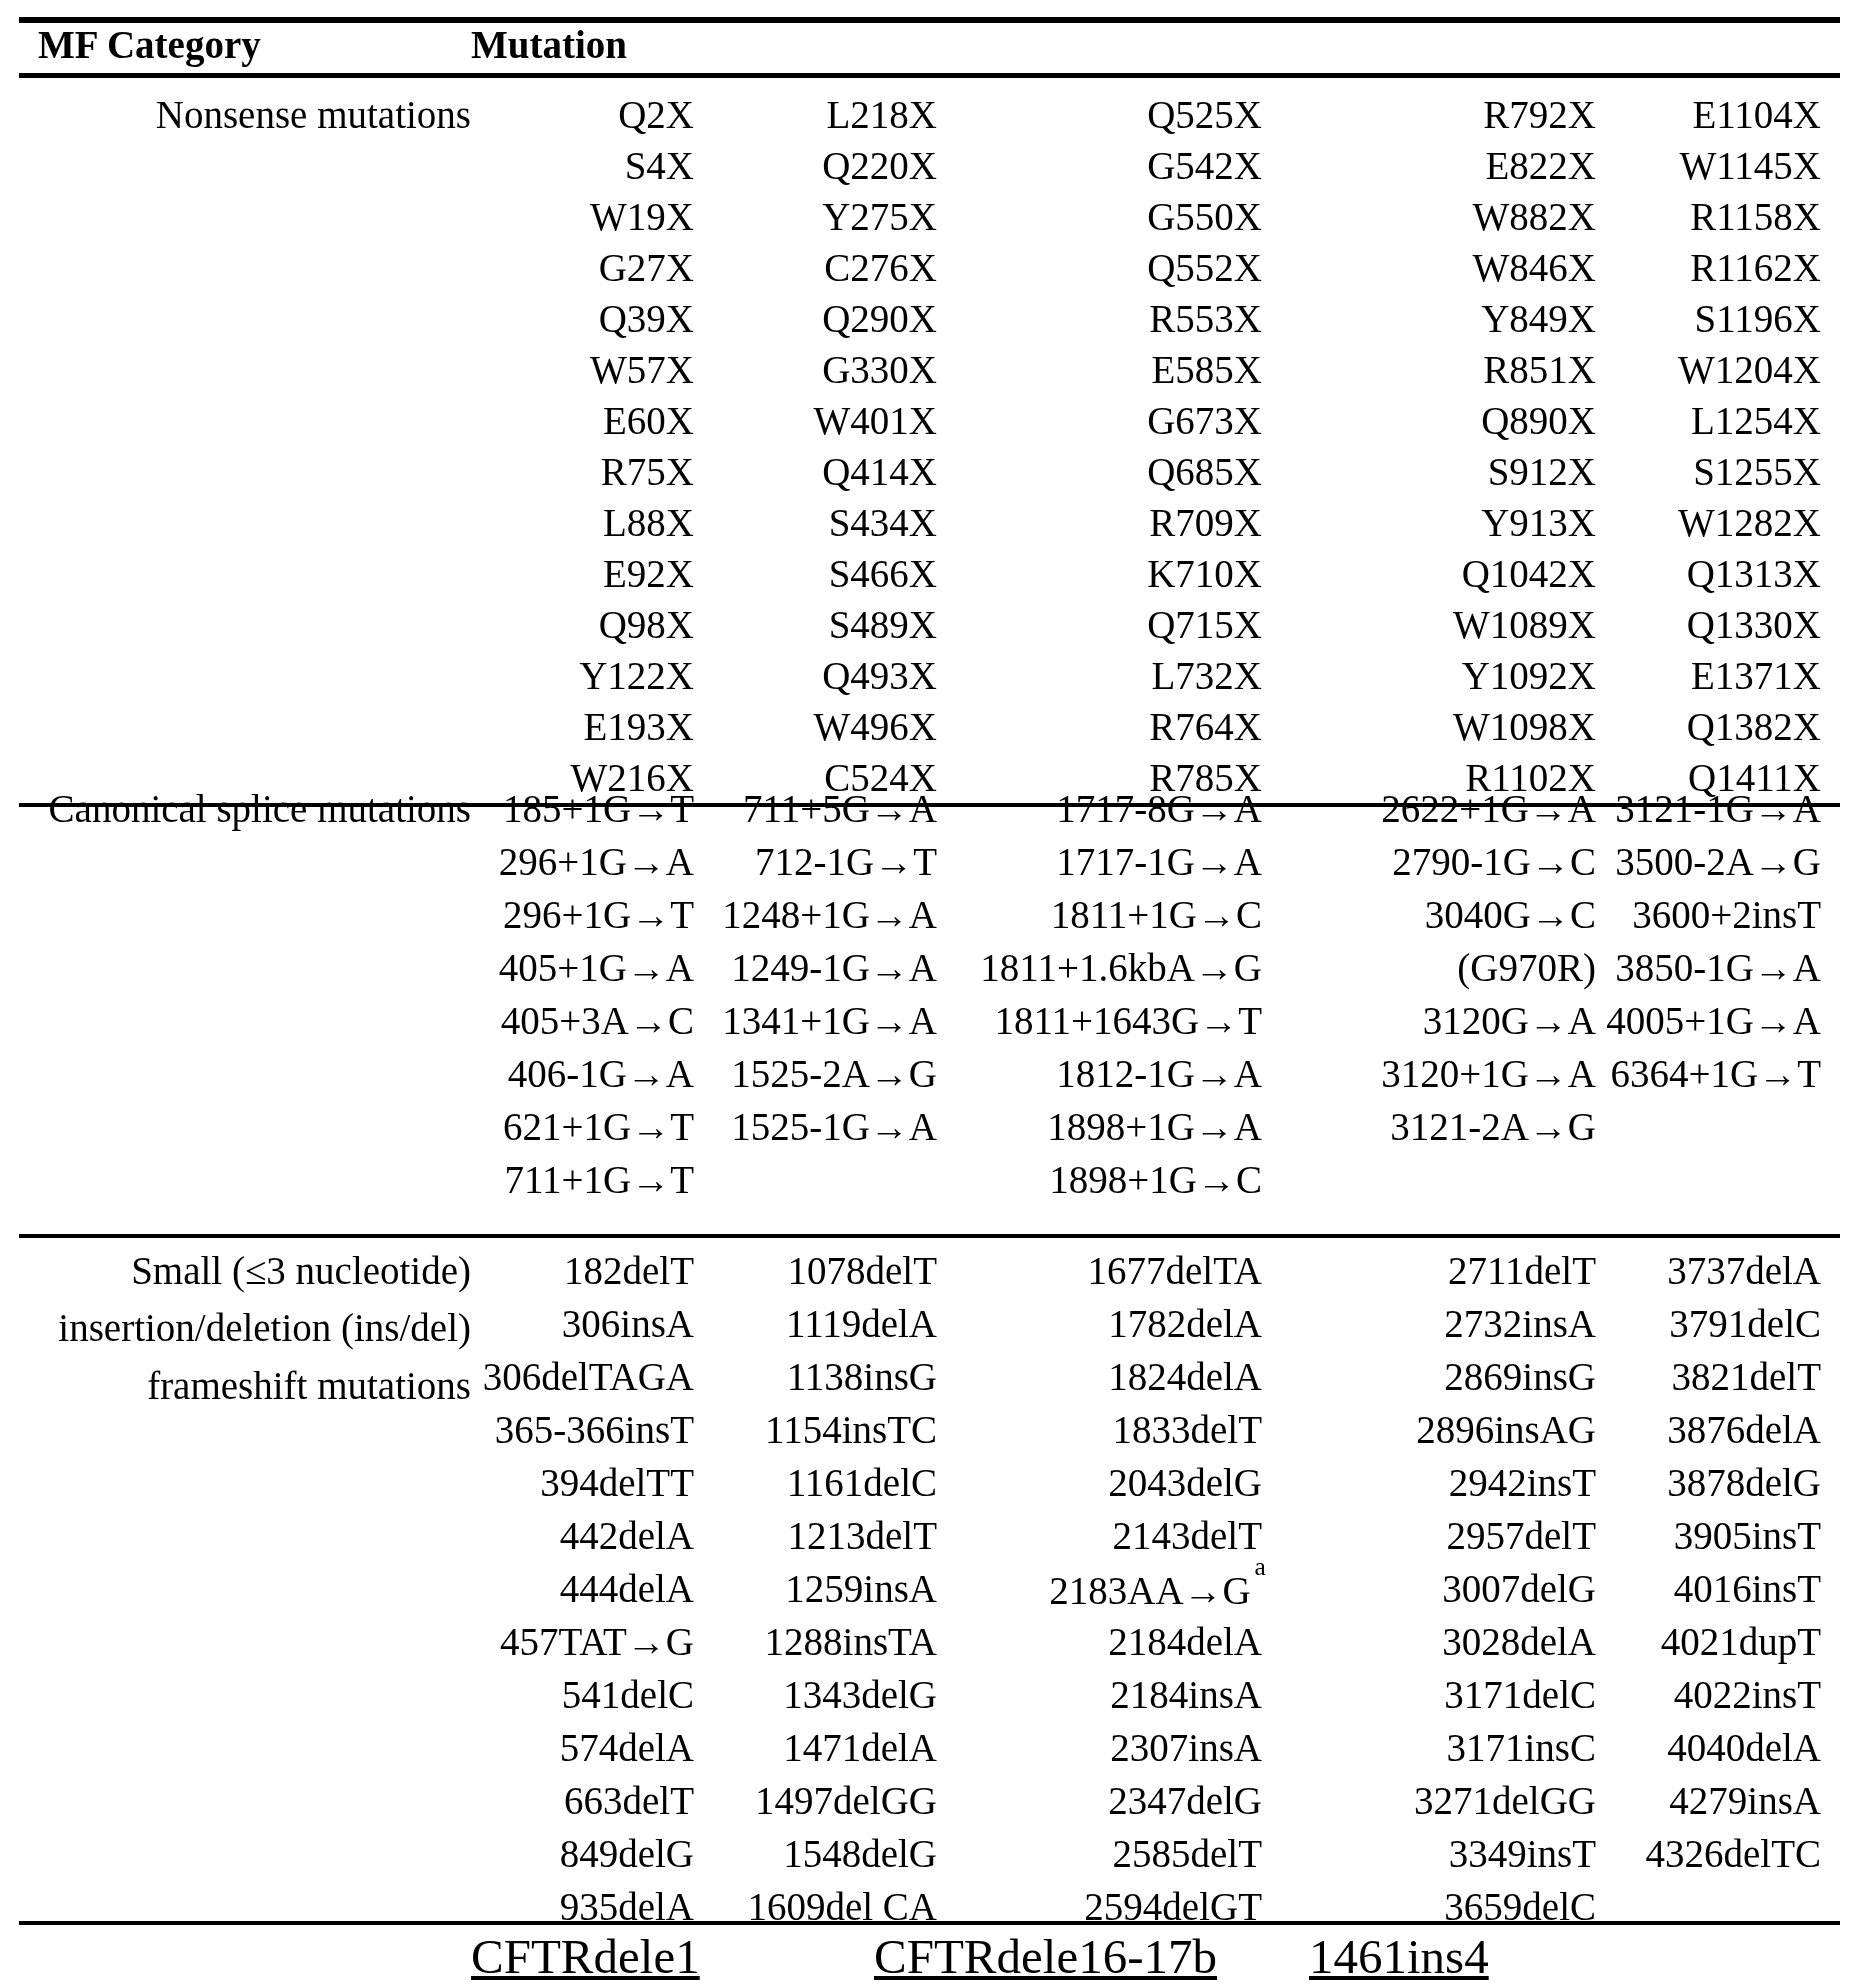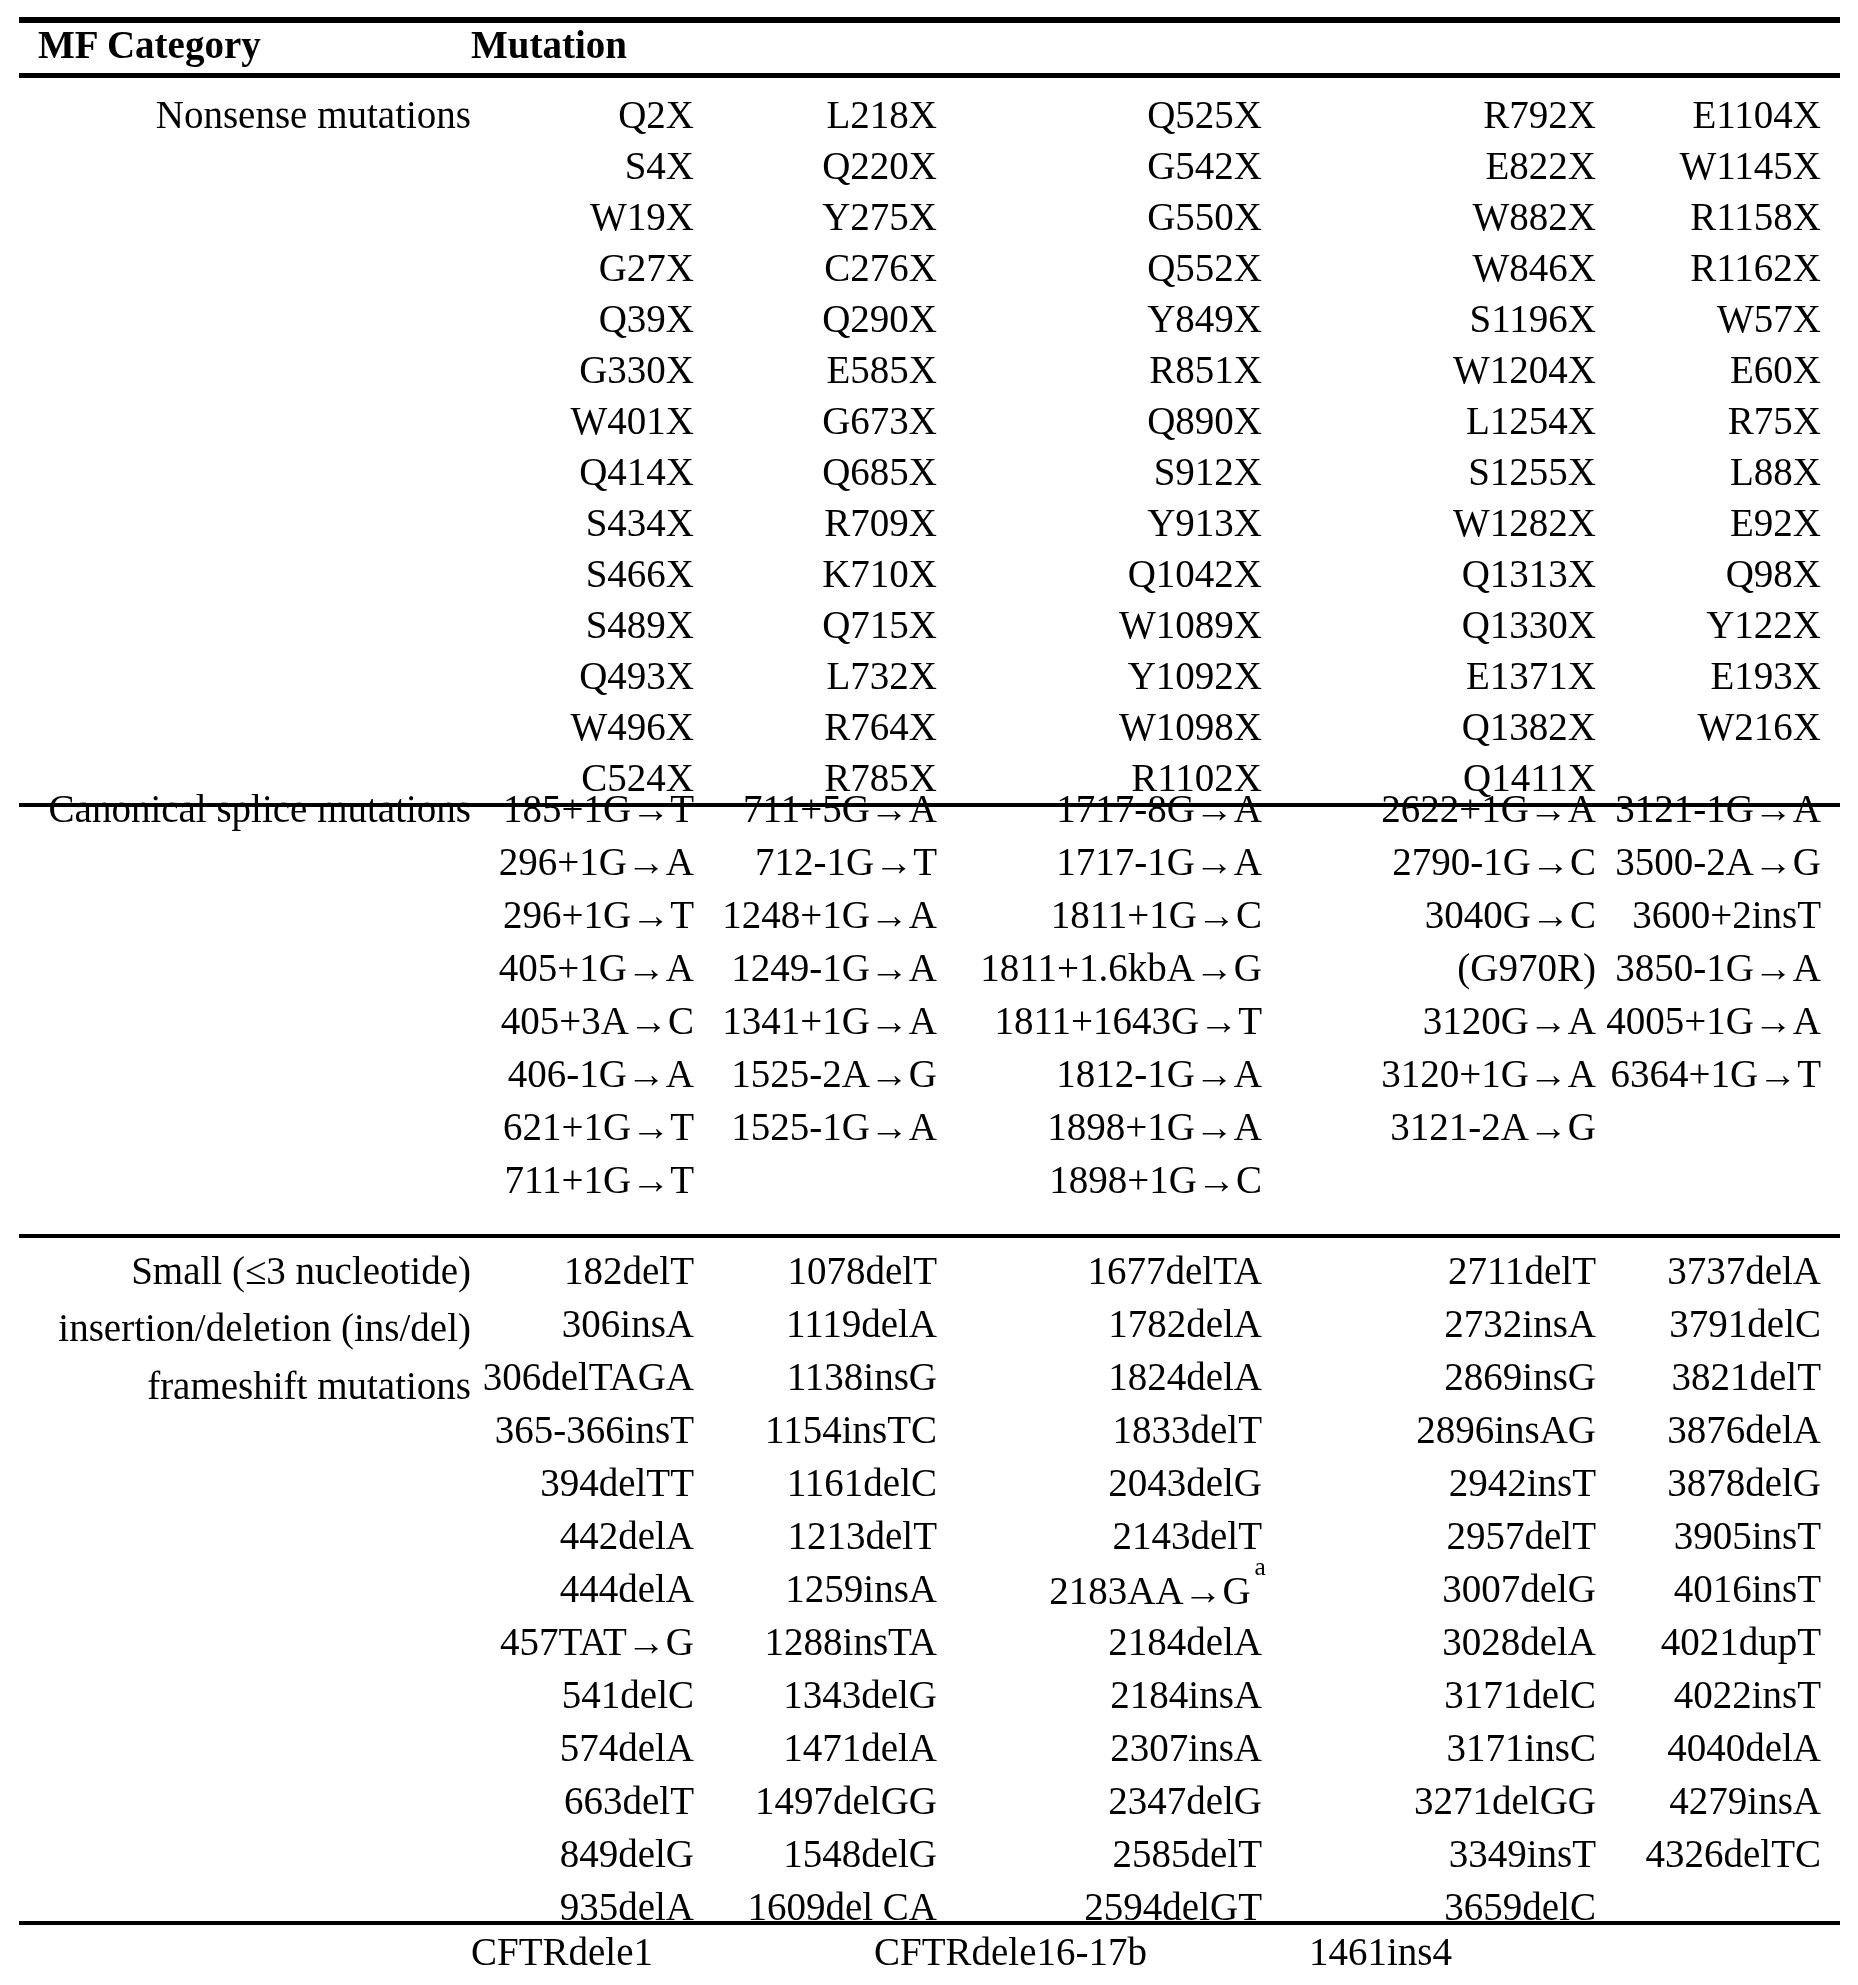--- a/index.html
+++ b/index.html
@@ -55,23 +55,24 @@
   .cat-line {
     font-size: 39px;
     line-height: 1;
     padding-top: 5.6px;
     margin-bottom: 13px;
     white-space: nowrap;
   }
   .footer-row { position: absolute; top: 1932px; left: 0; width: 1859px; height: 47px; }
   .foot {
     position: absolute;
-    font-size: 39px;
-    line-height: 1;
-    white-space: nowrap;
+    font-size: 49px;
+    line-height: 1;
+    white-space: nowrap;
+    text-decoration: underline;
   }
   .foot-1 { left: 471px; }
   .foot-2 { left: 874px; }
   .foot-3 { left: 1309px; }
 </style>
 </head>
 <body>
 
 <div class="page">
 
@@ -103,20 +104,21 @@
       <div class="cell">G550X</div>
       <div class="cell">W882X</div>
       <div class="cell">R1158X</div>
       <div class="cell">G27X</div>
       <div class="cell">C276X</div>
       <div class="cell">Q552X</div>
       <div class="cell">W846X</div>
       <div class="cell">R1162X</div>
       <div class="cell">Q39X</div>
       <div class="cell">Q290X</div>
+      <div class="cell">R553X</div>
       <div class="cell">Y849X</div>
       <div class="cell">S1196X</div>
       <div class="cell">W57X</div>
       <div class="cell">G330X</div>
       <div class="cell">E585X</div>
       <div class="cell">R851X</div>
       <div class="cell">W1204X</div>
       <div class="cell">E60X</div>
       <div class="cell">W401X</div>
       <div class="cell">G673X</div>

